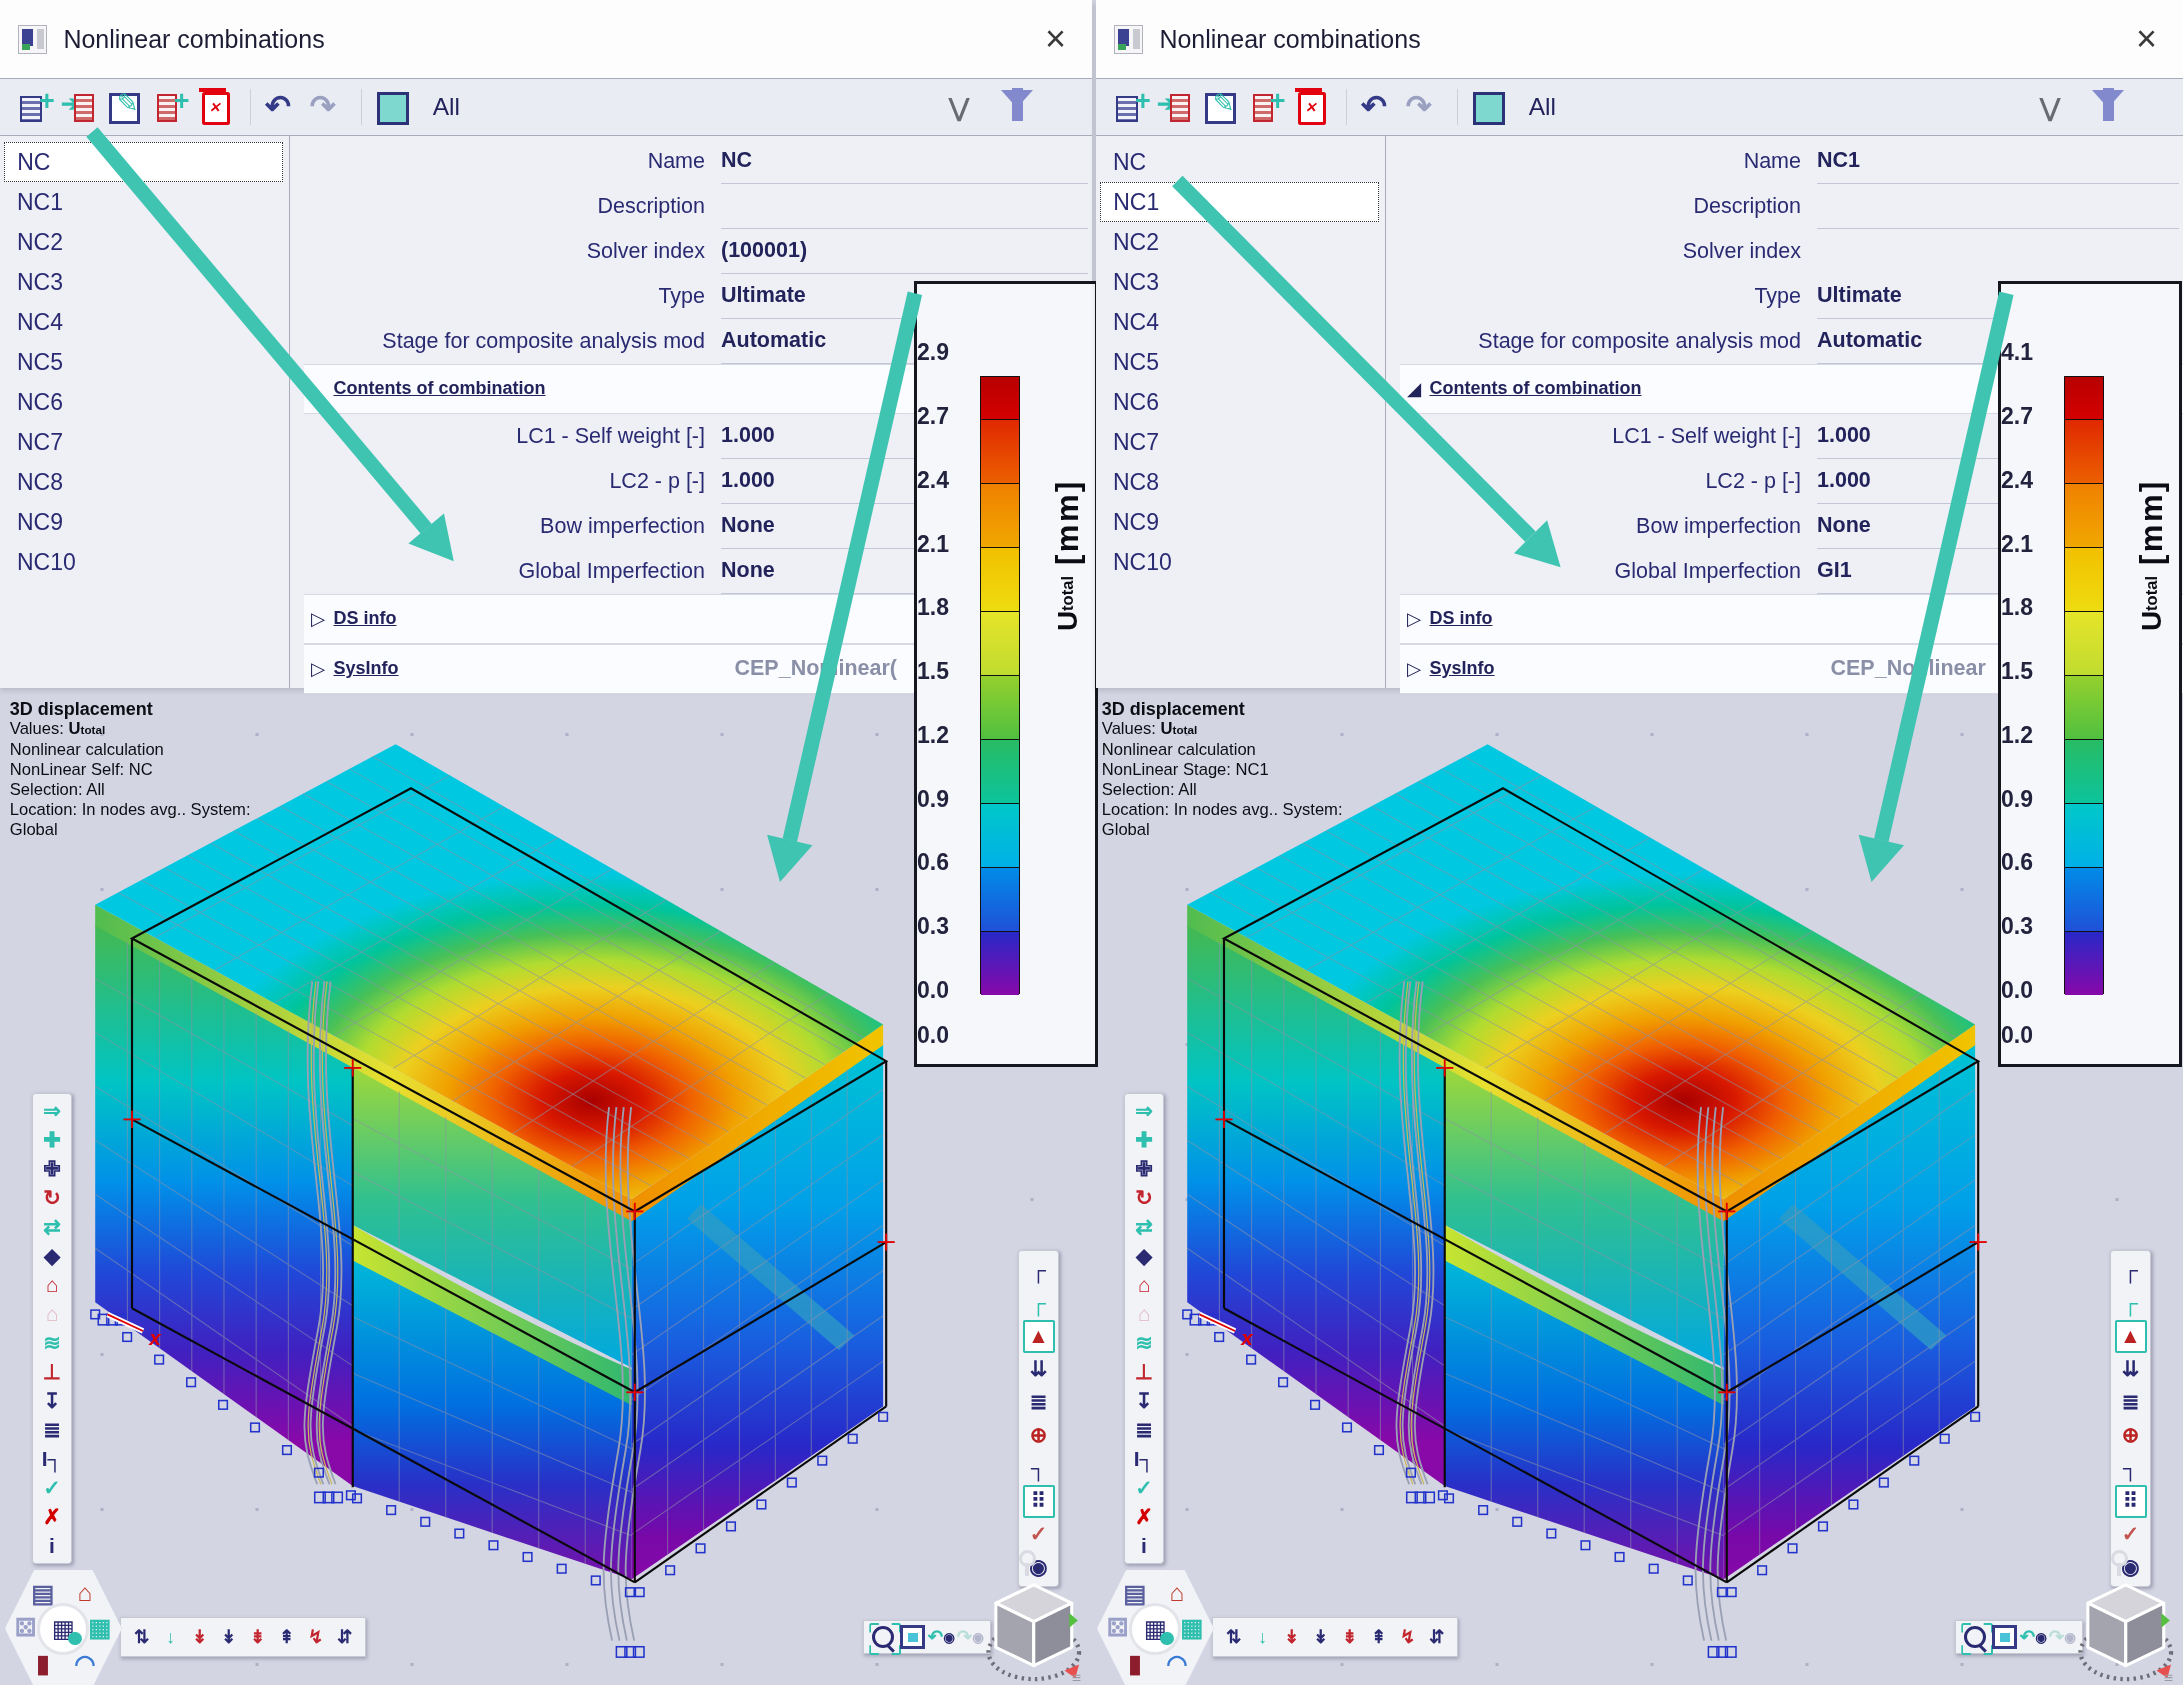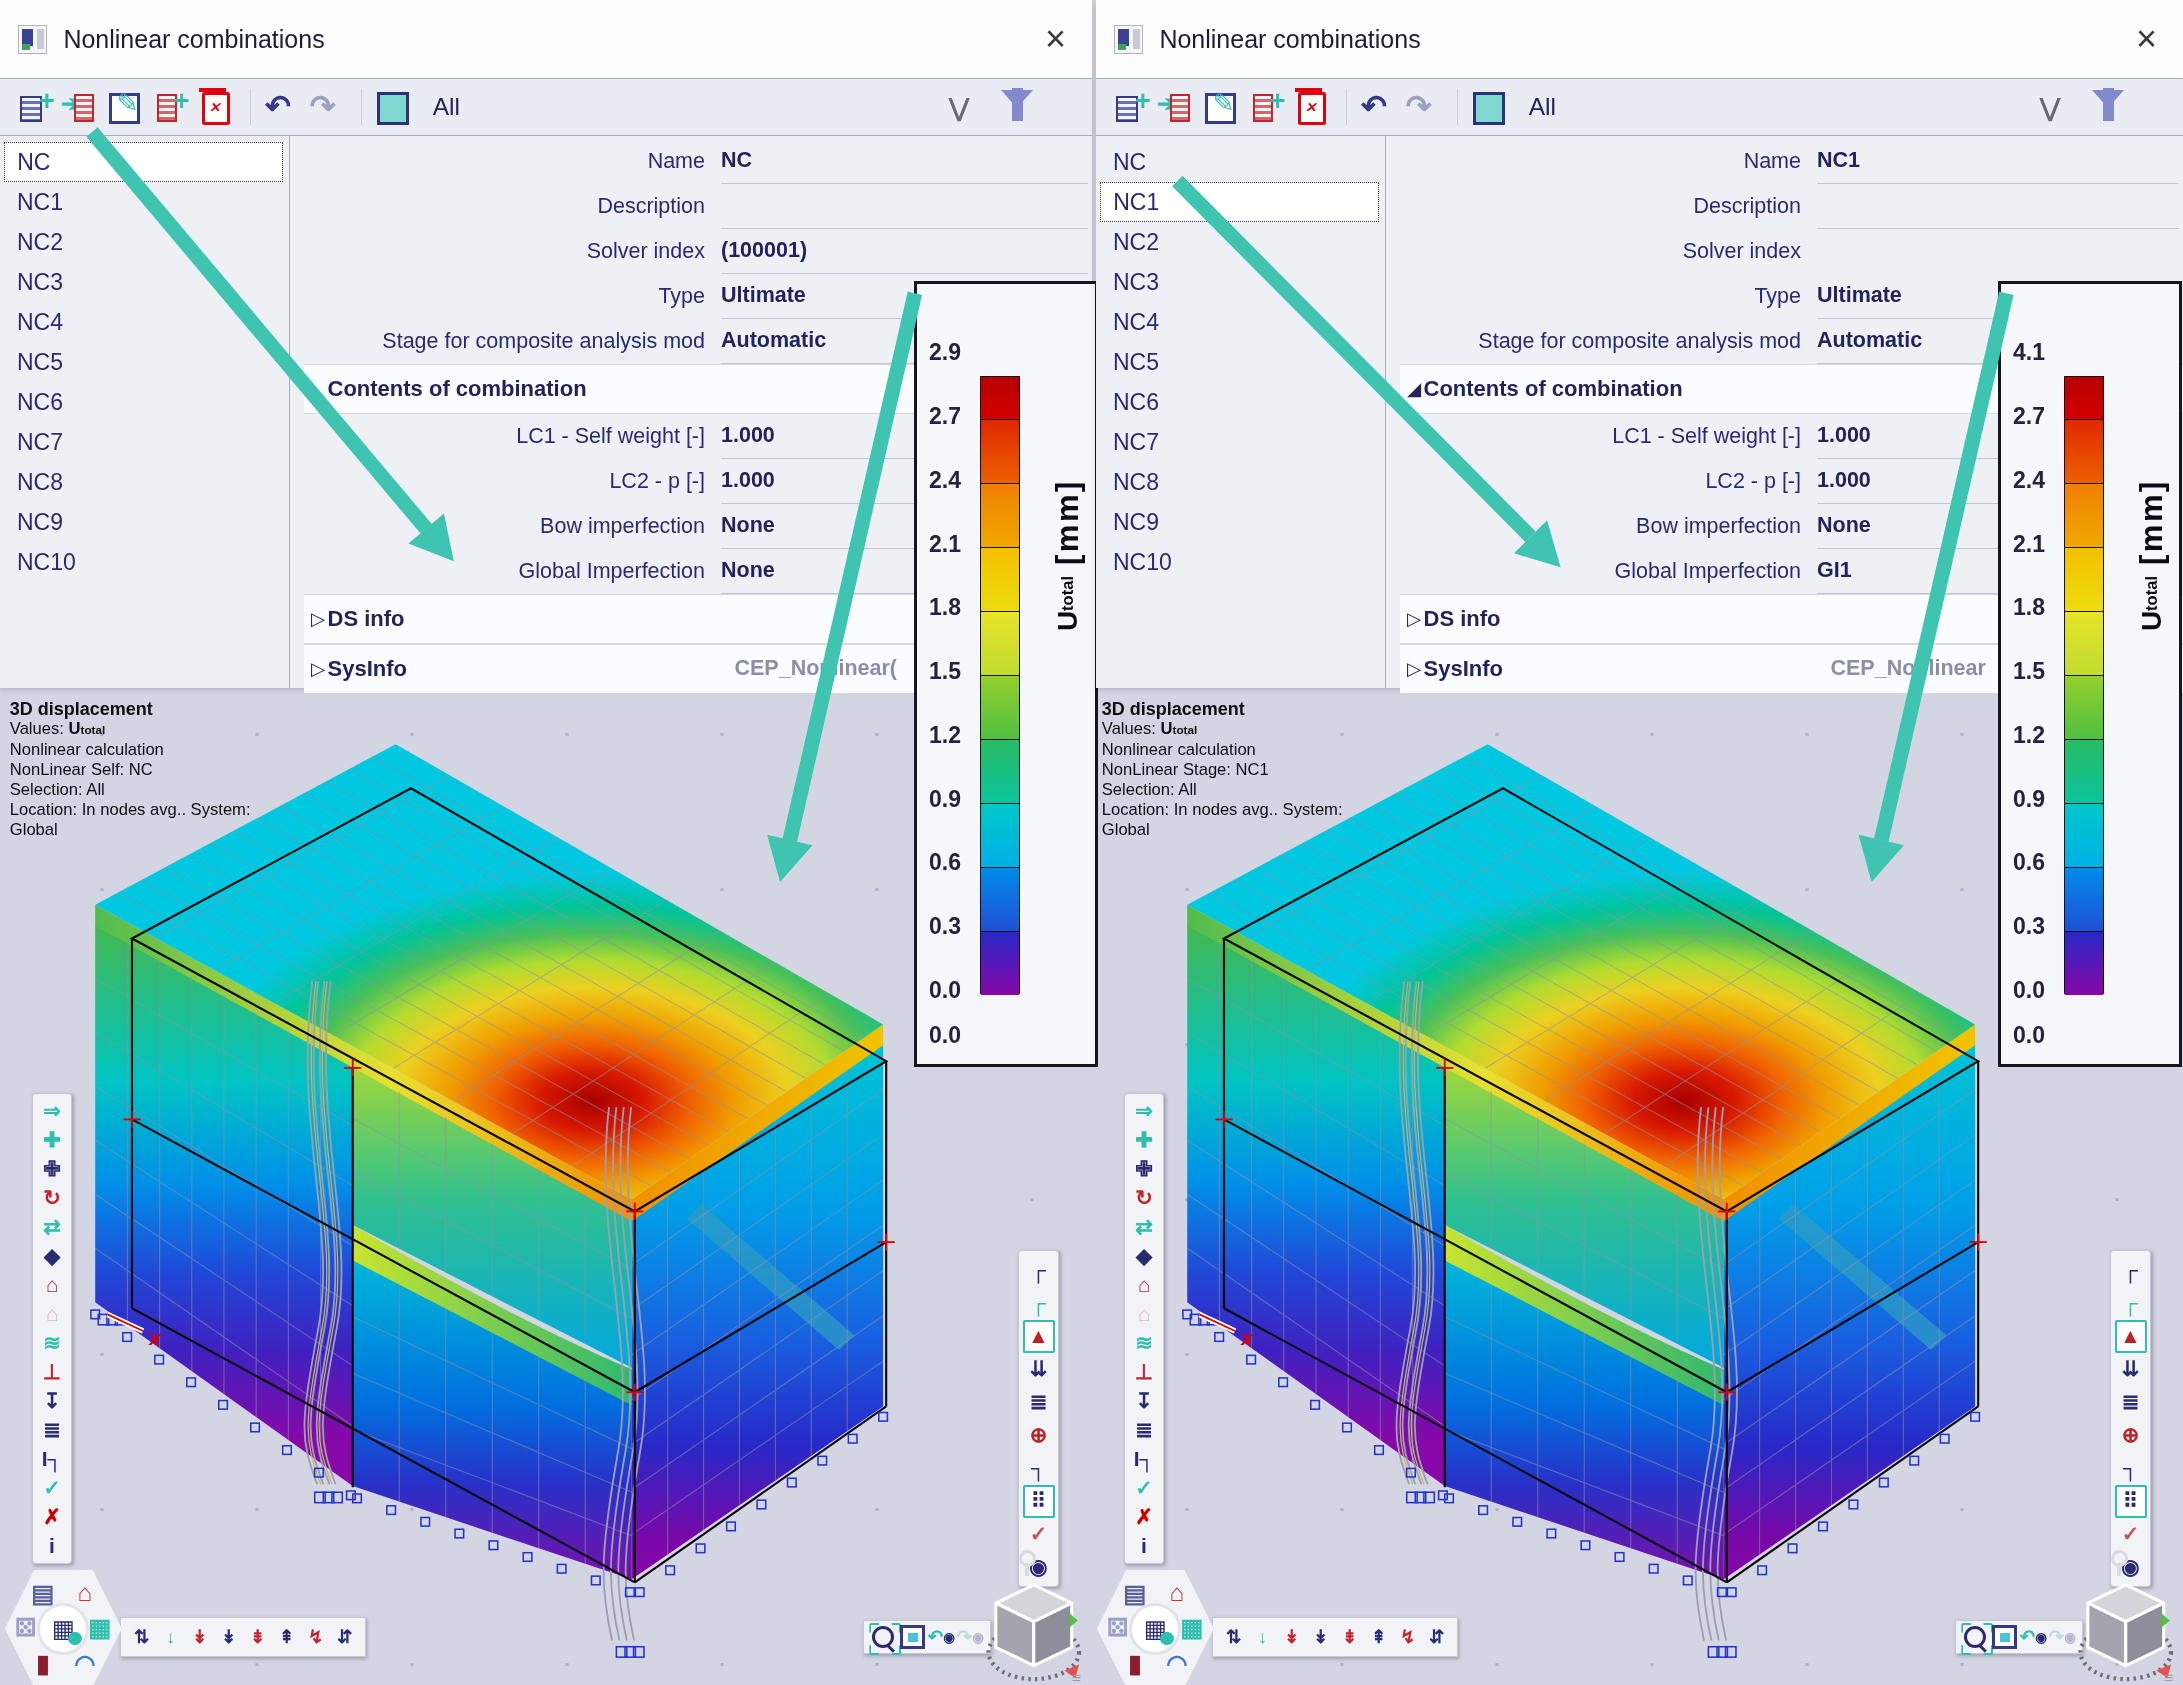--- a/index.html
+++ b/index.html
@@ -52,28 +52,28 @@
   .nc-item{height:40px;line-height:40px;padding-left:17px;font-size:23px;color:#2a2a72;}
   .nc-item.selected{background:#fff;outline:1.8px dotted #333;outline-offset:-1.8px;margin:0 6.1px 0 3.7px;padding-left:13.5px;}
   .props{flex:1;position:relative;padding-top:2.5px;font-size:21.5px;}
   .prow{height:45px;display:flex;align-items:center;}
   .plabel{width:415px;text-align:right;flex:none;color:#2a2a72;}
   .pval{flex:1;margin-left:16px;margin-right:3.7px;height:100%;display:flex;align-items:center;
         font-weight:bold;color:#23235c;border-bottom:1.2px solid #c3c6d6;}
   .pband{height:48px;background:#fbfcff;position:relative;display:flex;align-items:center;
          margin-left:13.5px;border-top:1.2px solid #d6d8e4;border-bottom:1.2px solid #d6d8e4;}
   .pband .marker{position:absolute;left:7.4px;font-size:18.4px;color:#23235c;}
-  .pband .bandlabel{margin-left:24px;font-weight:bold;font-size:22px;color:#23235c;}
+  .pband .bandlabel{margin-left:30px;font-weight:bold;font-size:18px;color:#23235c;text-decoration:underline;}
   .pband .bandval{position:absolute;left:431px;font-weight:bold;color:#8a8fa8;font-size:21.5px;}
   
   .scale{position:absolute;top:281px;width:184px;height:786px;background:#f6f7fb;
          border:3.1px solid #16161e;z-index:20;box-sizing:border-box;}
   .side-0 .scale{left:914px;}
   .side-1 .scale{left:902px;}
-  .tick{position:absolute;left:0;width:56px;text-align:center;font-size:23px;font-weight:bold;color:#23233e;}
+  .tick{position:absolute;left:0;width:56px;text-align:left;font-size:23px;font-weight:bold;color:#23233e;}
   .bar{position:absolute;left:63px;top:92px;width:38px;height:616px;border:1.8px solid #111;box-sizing:content-box;}
   .seg{width:100%;border-top:1.8px solid #111;box-sizing:border-box;}
   .seg:first-child{border-top:none;}
   .unitlbl{position:absolute;right:8.6px;top:59px;height:288px;writing-mode:vertical-rl;transform:rotate(180deg);
            font-weight:bold;color:#0c0c14;font-size:28px;display:flex;align-items:center;}
   .unitlbl .usub{font-size:16.6px;}
   .unitlbl .ubr{font-size:31px;letter-spacing:2.5px;}
   
   .vinfo{position:absolute;left:9.8px;top:699px;font-size:16.6px;line-height:20px;color:#0d0d14;z-index:2;width:307px;}
   .vinfo .b{font-weight:bold;}

